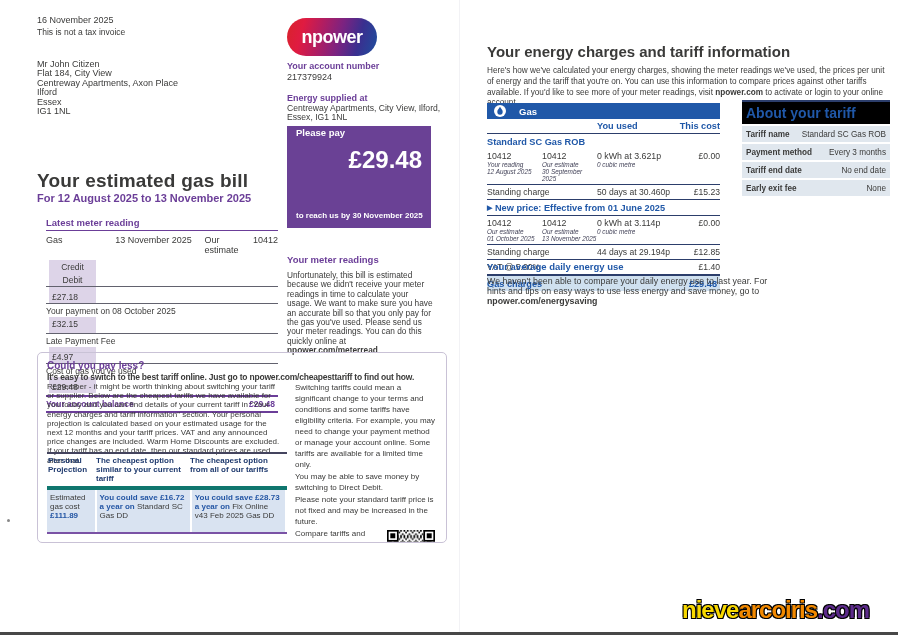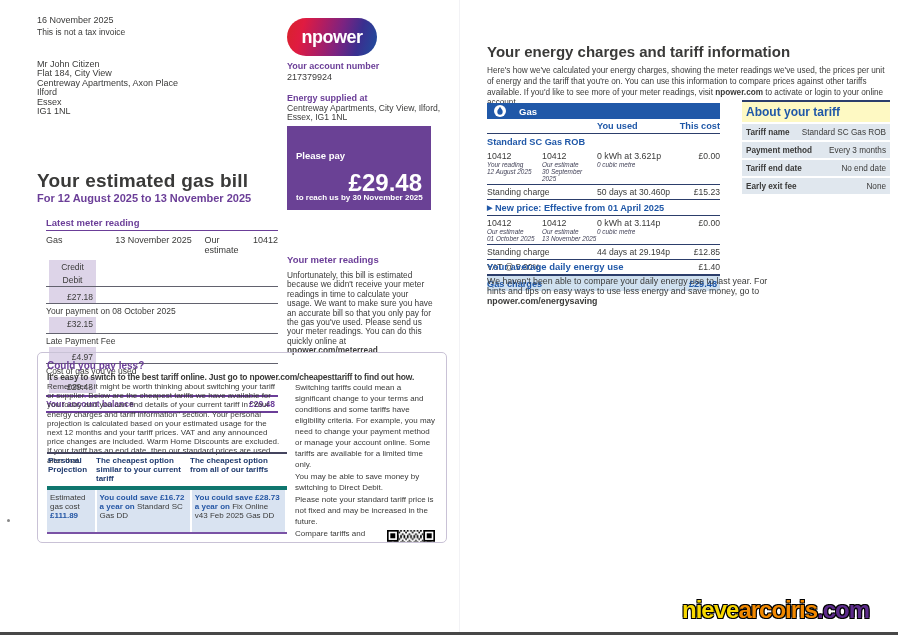--- a/index.html
+++ b/index.html
@@ -19,21 +19,21 @@
   .logo { left:287px; top:18px; width:90px; height:38px; border-radius:19px;
     background:linear-gradient(105deg,#d8232a 0%,#e01b41 18%,#b01d62 38%,#7b2381 58%,#3a2f8f 78%,#1d4f9e 100%);
     display:flex; align-items:center; justify-content:center; }
   .logo span { color:#fff; font-weight:bold; font-size:18px; letter-spacing:-0.5px; }
 
   .acct-label { left:287px; top:61px; font-size:9px; font-weight:bold; color:#6b3e98; }
   .acct-num { left:287px; top:72px; font-size:9px; }
   .supply-label { left:287px; top:93px; font-size:9px; font-weight:bold; color:#6b3e98; }
   .supply-addr { left:287px; top:104px; font-size:8.6px; line-height:9.4px; }
 
-  .paybox { left:287px; top:126px; width:144px; height:84px; background:#6a4195; color:#fff; padding:24px 9px; }
+  .paybox { left:287px; top:126px; width:144px; height:102px; background:#6a4195; color:#fff; padding:1px 9px; }
   .pp-label { font-size:9.5px; font-weight:bold; }
   .pp-amount { font-size:24px; font-weight:bold; text-align:right; margin-top:8px; }
   .pp-due { position:absolute; left:9px; bottom:8px; font-size:8px; font-weight:bold; white-space:nowrap; }
 
   .bill-title { left:37px; top:170px; font-size:19px; font-weight:bold; letter-spacing:0.2px; color:#3a3a39; }
   .bill-period { left:37px; top:192px; font-size:11px; font-weight:bold; color:#6b3e98; }
 
   .sec-title { font-size:9.5px; font-weight:bold; color:#6b3e98;
     border-bottom:1px solid #6b3e98; padding-bottom:2px; }
 
@@ -42,21 +42,21 @@
   .meter-row .m-fuel { width:70px; }
   .meter-row .m-date { width:90px; }
   .meter-row .m-method { flex:1; }
   .meter-row .m-val { width:40px; text-align:right; }
 
   .summary-block { left:46px; top:254px; width:232px; }
   .sum-table { margin-top:3px; font-size:8.5px; }
   .sum-row { display:flex; align-items:stretch;flex-direction:column; }
   .sum-row + .sum-row { border-top:1px solid #62626e; }
   .s-label { flex:1; padding:1.5px 2px 1.5px 0; }
-  .s-credit, .s-debit { width:50px; text-align:right; padding:1.5px 3px; background:#ddd4e8; border-left:3px solid #fff; }
+  .s-credit, .s-debit { width:50px; padding:1.5px 3px; background:#ddd4e8; border-left:3px solid #fff; }
   .sum-head .s-credit, .sum-head .s-debit { text-align:center; }
   .sum-balance { display:flex; border-top:2px solid #6b3e98; border-bottom:2px solid #6b3e98; margin-top:2px; padding:2px 0; font-weight:bold; color:#6b3e98; }
   .sum-balance .b-val { margin-left:auto; padding-right:3px; }
 
   .meter-note { left:287px; top:254px; width:147px; }
   .meter-note p { font-size:8.3px; line-height:9.4px; margin-top:4px; }
 
   .payless { left:37px; top:352px; width:410px; height:191px; border:1px solid #c9c2d6; border-radius:5px; padding:7px 9px; overflow:hidden; }
   .pl-title { font-size:10px; font-weight:bold; color:#6b3e98; }
   .pl-sub { font-size:8.5px; font-weight:bold; letter-spacing:-0.2px; white-space:nowrap; margin-top:1px; }
@@ -93,21 +93,21 @@
   .cL { width:110px; }
   .g-colhead { font-weight:bold; color:#2058a8; font-size:9.2px; }
   .g-section { font-weight:bold; color:#2058a8; font-size:9.2px; padding:2.5px 0; }
   .g-sub { font-size:6.4px; font-style:italic; line-height:7px; color:#3f3f55; }
   .g-main { font-size:8.8px; }
   .g-total { display:flex; background:#cfe0ef; border-top:2px solid #2c3e6b; padding:2.5px 3px 2.5px 0; font-weight:bold; color:#2058a8; font-size:9.2px; }
   .g-total .t-val { margin-left:auto; }
   .tri { font-size:7px; vertical-align:1px; }
 
   .tariffbox { left:742px; top:100px; width:148px; border-top:2.5px solid #2c3e6b; font-size:8.2px; }
-  .tb-head { background:#fef9c3; color:#2058a8; font-weight:bold; font-size:12px; padding:3px 4px; margin-bottom:2px; }
+  .tb-head { background:#000000; color:#2058a8; font-weight:bold; font-size:14px; padding:3px 4px; margin-bottom:2px; }
   .tb-row { background:#e0e7ee; display:flex; padding:3.5px 4px; margin-bottom:2px; }
   .tb-row .tb-val { margin-left:auto; text-align:right; }
   .tb-row .tb-label { font-weight:bold; }
 
   .daily { left:487px; top:261px; width:292px; }
   .daily-title { font-size:9.5px; font-weight:bold; color:#2058a8; }
   .daily p { font-size:8.8px; line-height:10.2px; margin-top:4px; }
 
   .watermark { left:682px; top:596px; font-size:24px; font-weight:bold; letter-spacing:-1px; white-space:nowrap;
     text-shadow:-1px -1px 0 #000, 1px -1px 0 #000, -1px 1px 0 #000, 1px 1px 0 #000; }
@@ -300,21 +300,21 @@
         <span class="g-main">0 kWh at 3.621p</span>
         <span class="g-sub" style="display:block">0 cubic metre</span>
       </span>
       <span class="c4">£0.00</span>
     </div>
     <div class="g-row">
       <span class="cL">Standing charge</span>
       <span class="c3">50 days at 30.460p</span>
       <span class="c4">£15.23</span>
     </div>
-    <div class="g-section g-rule"><span class="tri">▶</span> <span>New price: Effective from 01 April 2025</span></div>
+    <div class="g-section g-rule"><span class="tri">▶</span> <span>New price: Effective from 01 June 2025</span></div>
     <div class="g-row g-rule">
       <span class="c1">
         <span class="g-main">10412</span>
         <span class="g-sub" style="display:block">Our estimate</span>
         <span class="g-sub" style="display:block">01 October 2025</span>
       </span>
       <span class="c2">
         <span class="g-main">10412</span>
         <span class="g-sub" style="display:block">Our estimate</span>
         <span class="g-sub" style="display:block">13 November 2025</span>

